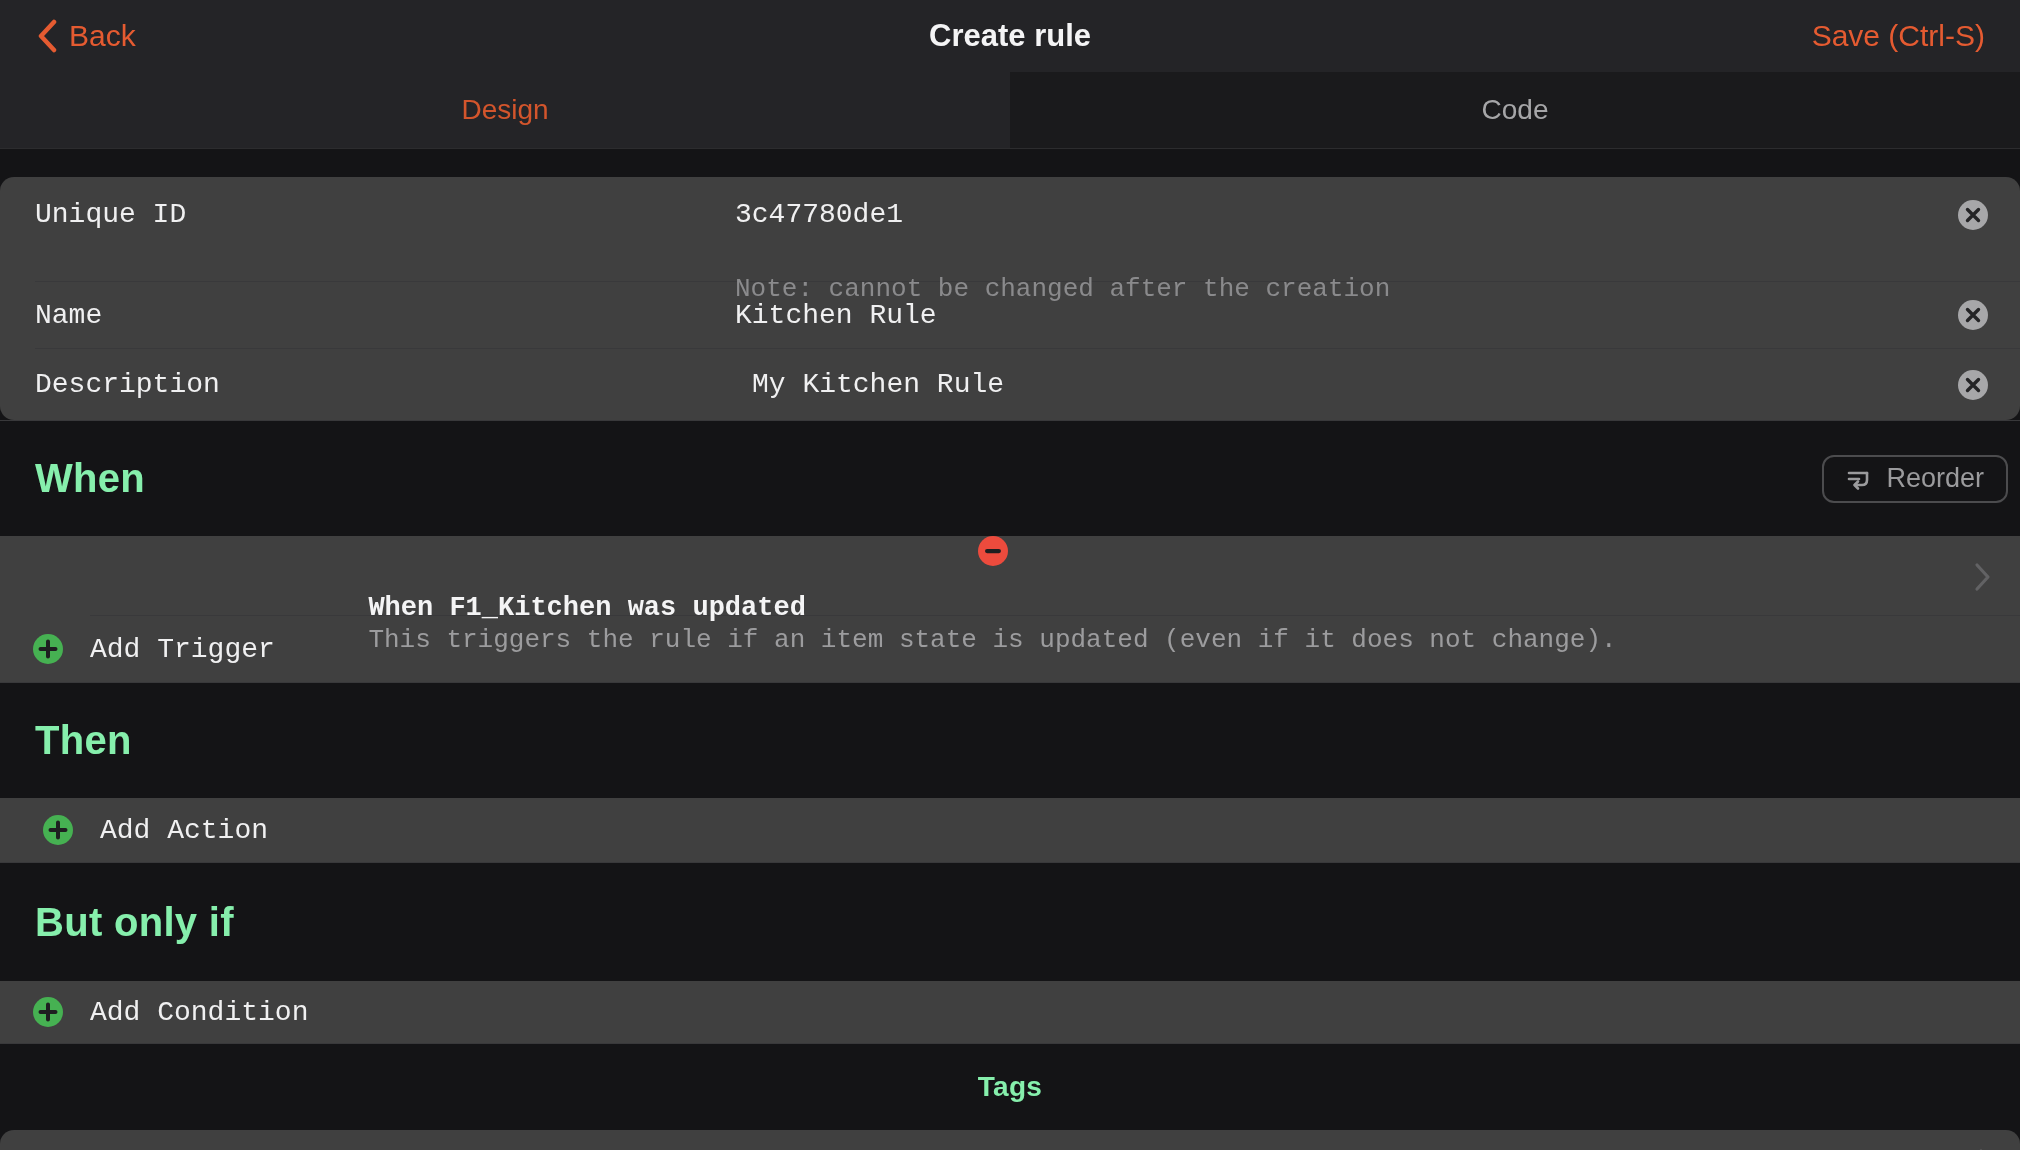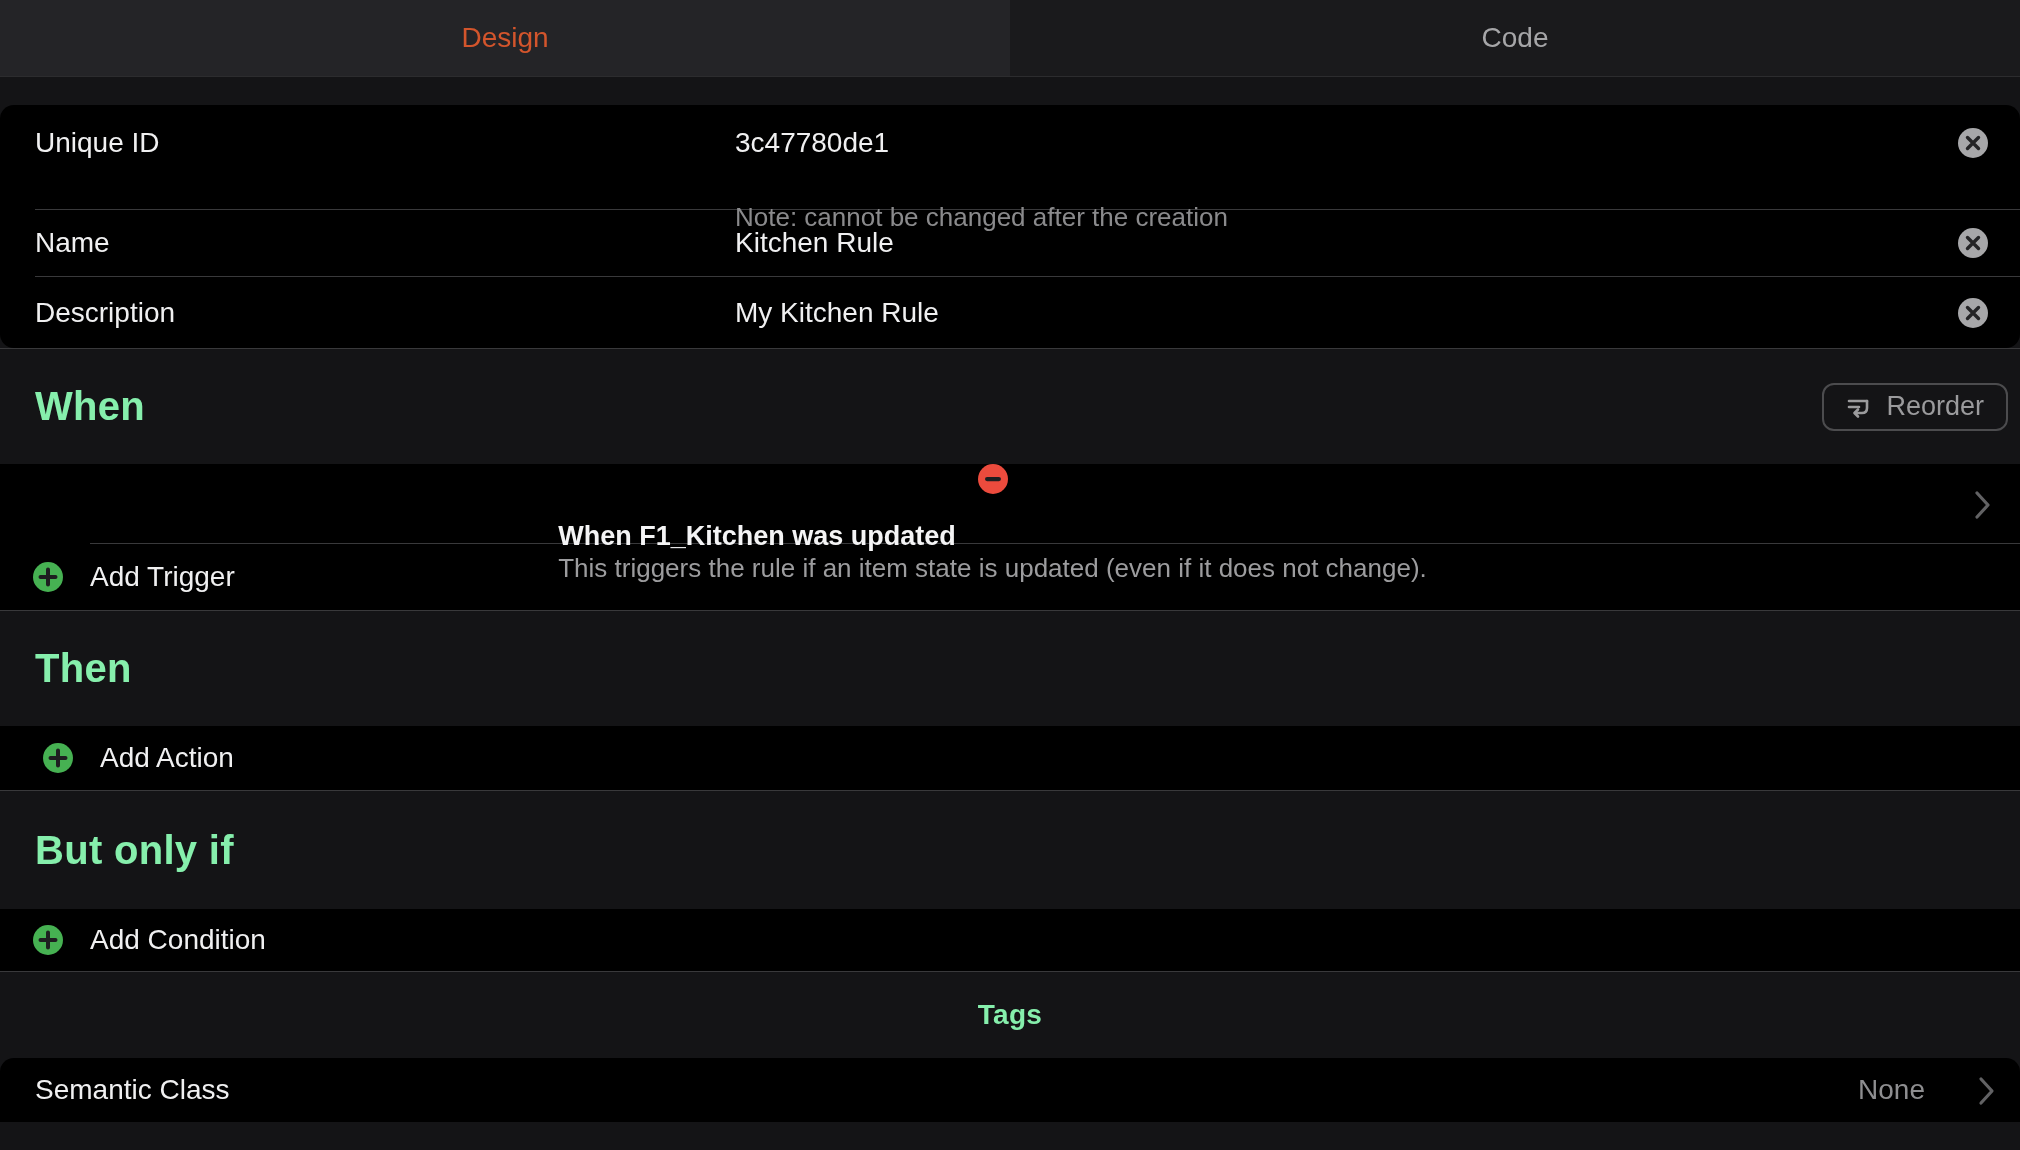--- a/index.html
+++ b/index.html
@@ -14,38 +14,38 @@
   .nav-right { margin-left:auto; color:#e55b31; font-size:30px; z-index:2; }
 
   
   .tabbar { height:77px; display:flex; border-bottom:1px solid #2c2c2e; }
   .tab { width:50%; display:flex; align-items:center; justify-content:center; font-size:28px; }
   .tab.active { background:#242427; color:#d3552c; }
   .tab.inactive { background:#1a1a1c; color:#a6a6a8; }
 
   
   .content { position:relative; }
-  .card { background:#000000; }
+  .card { background:#404040;font-family:Liberation Mono, monospace; }
   .card.rounded-top { border-radius:14px 14px 0 0; }
   .card.rounded { border-radius:14px; }
   .hr { height:1px; background:#39393b; }
   .hr.inset35 { margin-left:35px; }
   .hr.inset90 { margin-left:90px; }
 
   .gap-top { height:28px; }
 
   
   .form-row { display:flex; padding-left:35px; padding-right:80px; position:relative; }
   .form-row .label { flex:0 0 700px; color:#f0f0f1; font-size:28px; }
   .form-row .value { color:#f0f0f1; font-size:28px; }
   .form-row .note { color:#8a8a8c; font-size:26px; line-height:40px;margin-top:32px; }
   .row-uid { height:104px; padding-top:16px; }
   .row-uid .label, .row-uid .value-line { line-height:44px; }
   .row-name { height:66px; align-items:center; }
-  .row-desc { height:71px; align-items:center; }
+  .row-desc { height:71px; align-items:center;gap:17px; }
   .clear-btn { position:absolute; right:32px; width:30px; height:30px; cursor:pointer; }
   .row-uid .clear-btn { top:23px; }
   .row-name .clear-btn, .row-desc .clear-btn { top:50%; margin-top:-15px; }
 
   
   .section-head { display:flex; align-items:center; padding:0 35px; justify-content:space-between; }
   .section-head .stitle { color:#86efac; font-weight:700; font-size:40px; letter-spacing:0.3px; }
   .head-when { height:115px; }
   .head-then { height:115px; }
   .head-butonlyif { height:118px; }
@@ -74,20 +74,32 @@
   .semantic-row .value { margin-left:auto; margin-right:60px; color:#8e8e90; font-size:28px; }
   .semantic-row .row-chevron { right:24px; }
 
   .icon { display:inline-flex; flex:0 0 auto; }
 </style>
 </head>
 <body>
 
 <div class="screen">
 
+  <div class="navbar">
+    <div class="nav-left">
+      <span class="icon">
+        <svg width="24" height="34" viewBox="0 0 24 34">
+            <path d="M19 3 L6 17 L19 31" fill="none" stroke="#e55b31" stroke-width="4.5" stroke-linecap="round" stroke-linejoin="round"></path>
+          </svg>
+      </span>
+      <span>Back</span>
+    </div>
+    <div class="nav-title">Create rule</div>
+    <div class="nav-right">Save (Ctrl-S)</div>
+  </div>
 
   <div class="tabbar">
     <div class="tab active">Design</div>
     <div class="tab inactive">Code</div>
   </div>
 
   <div class="content">
     <div class="gap-top"></div>
 
     <div class="card rounded">

